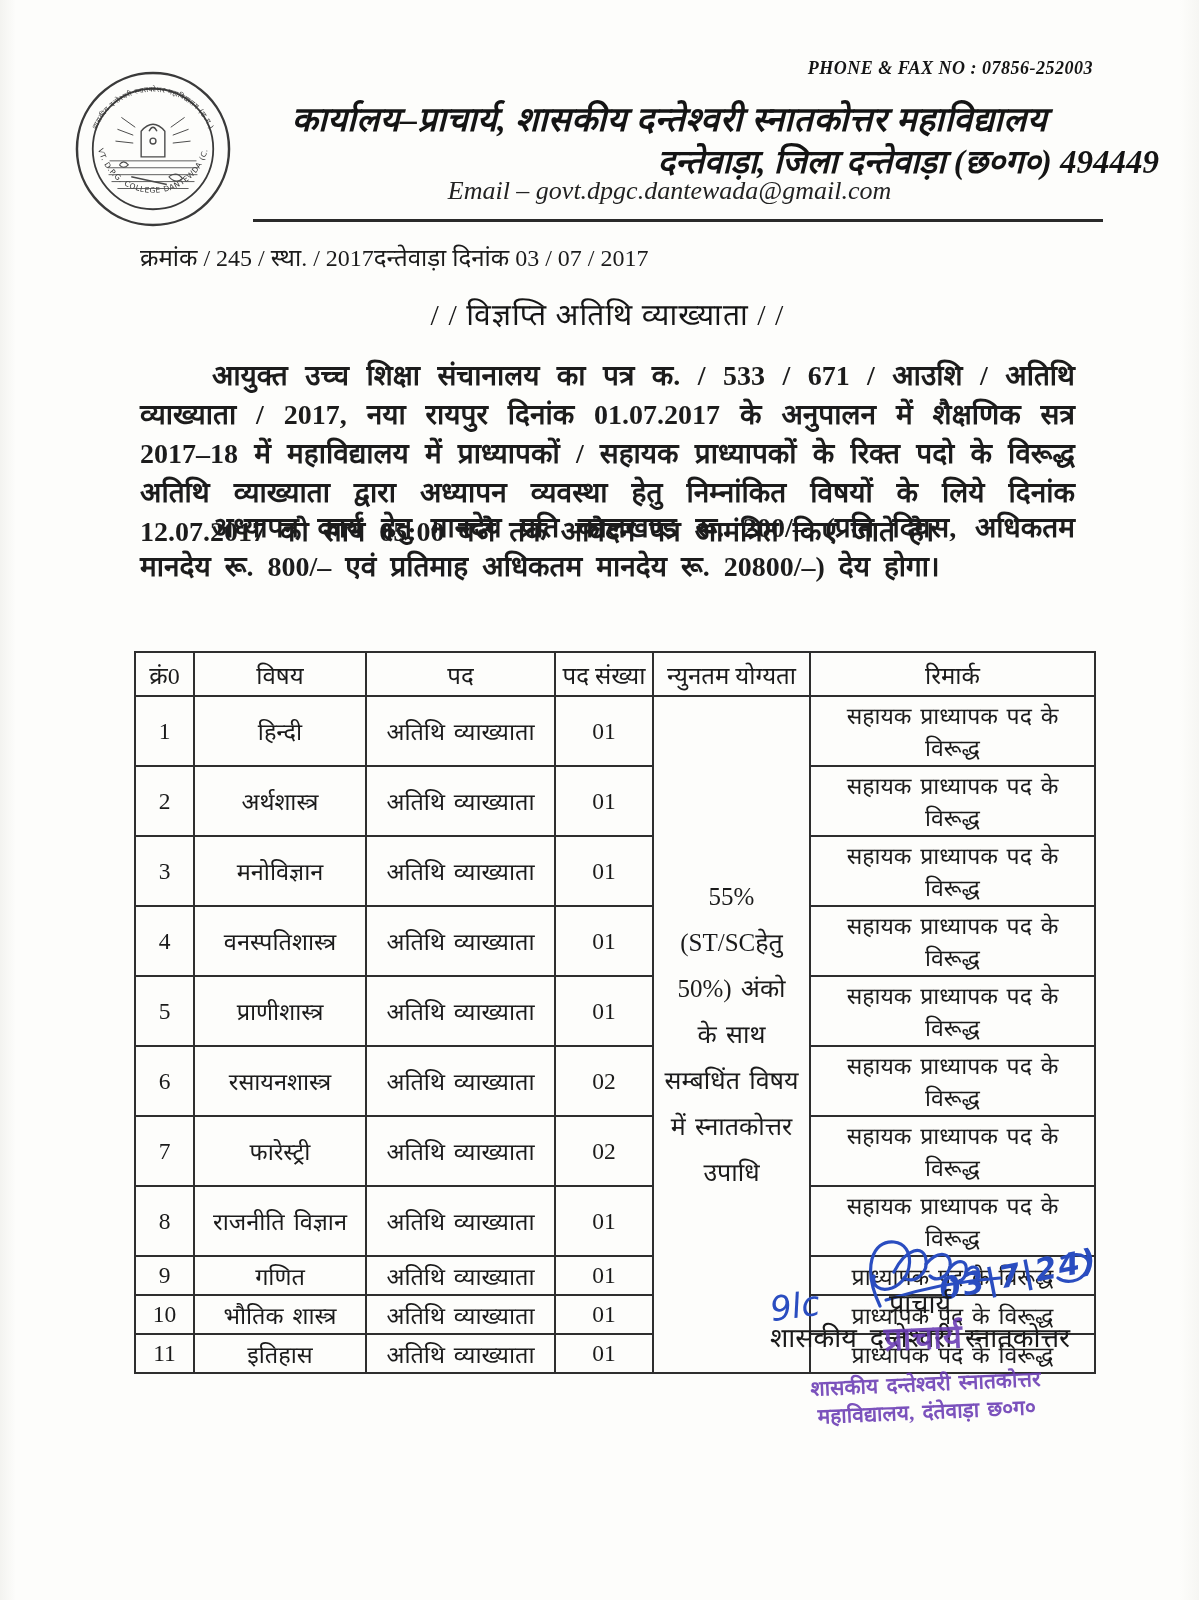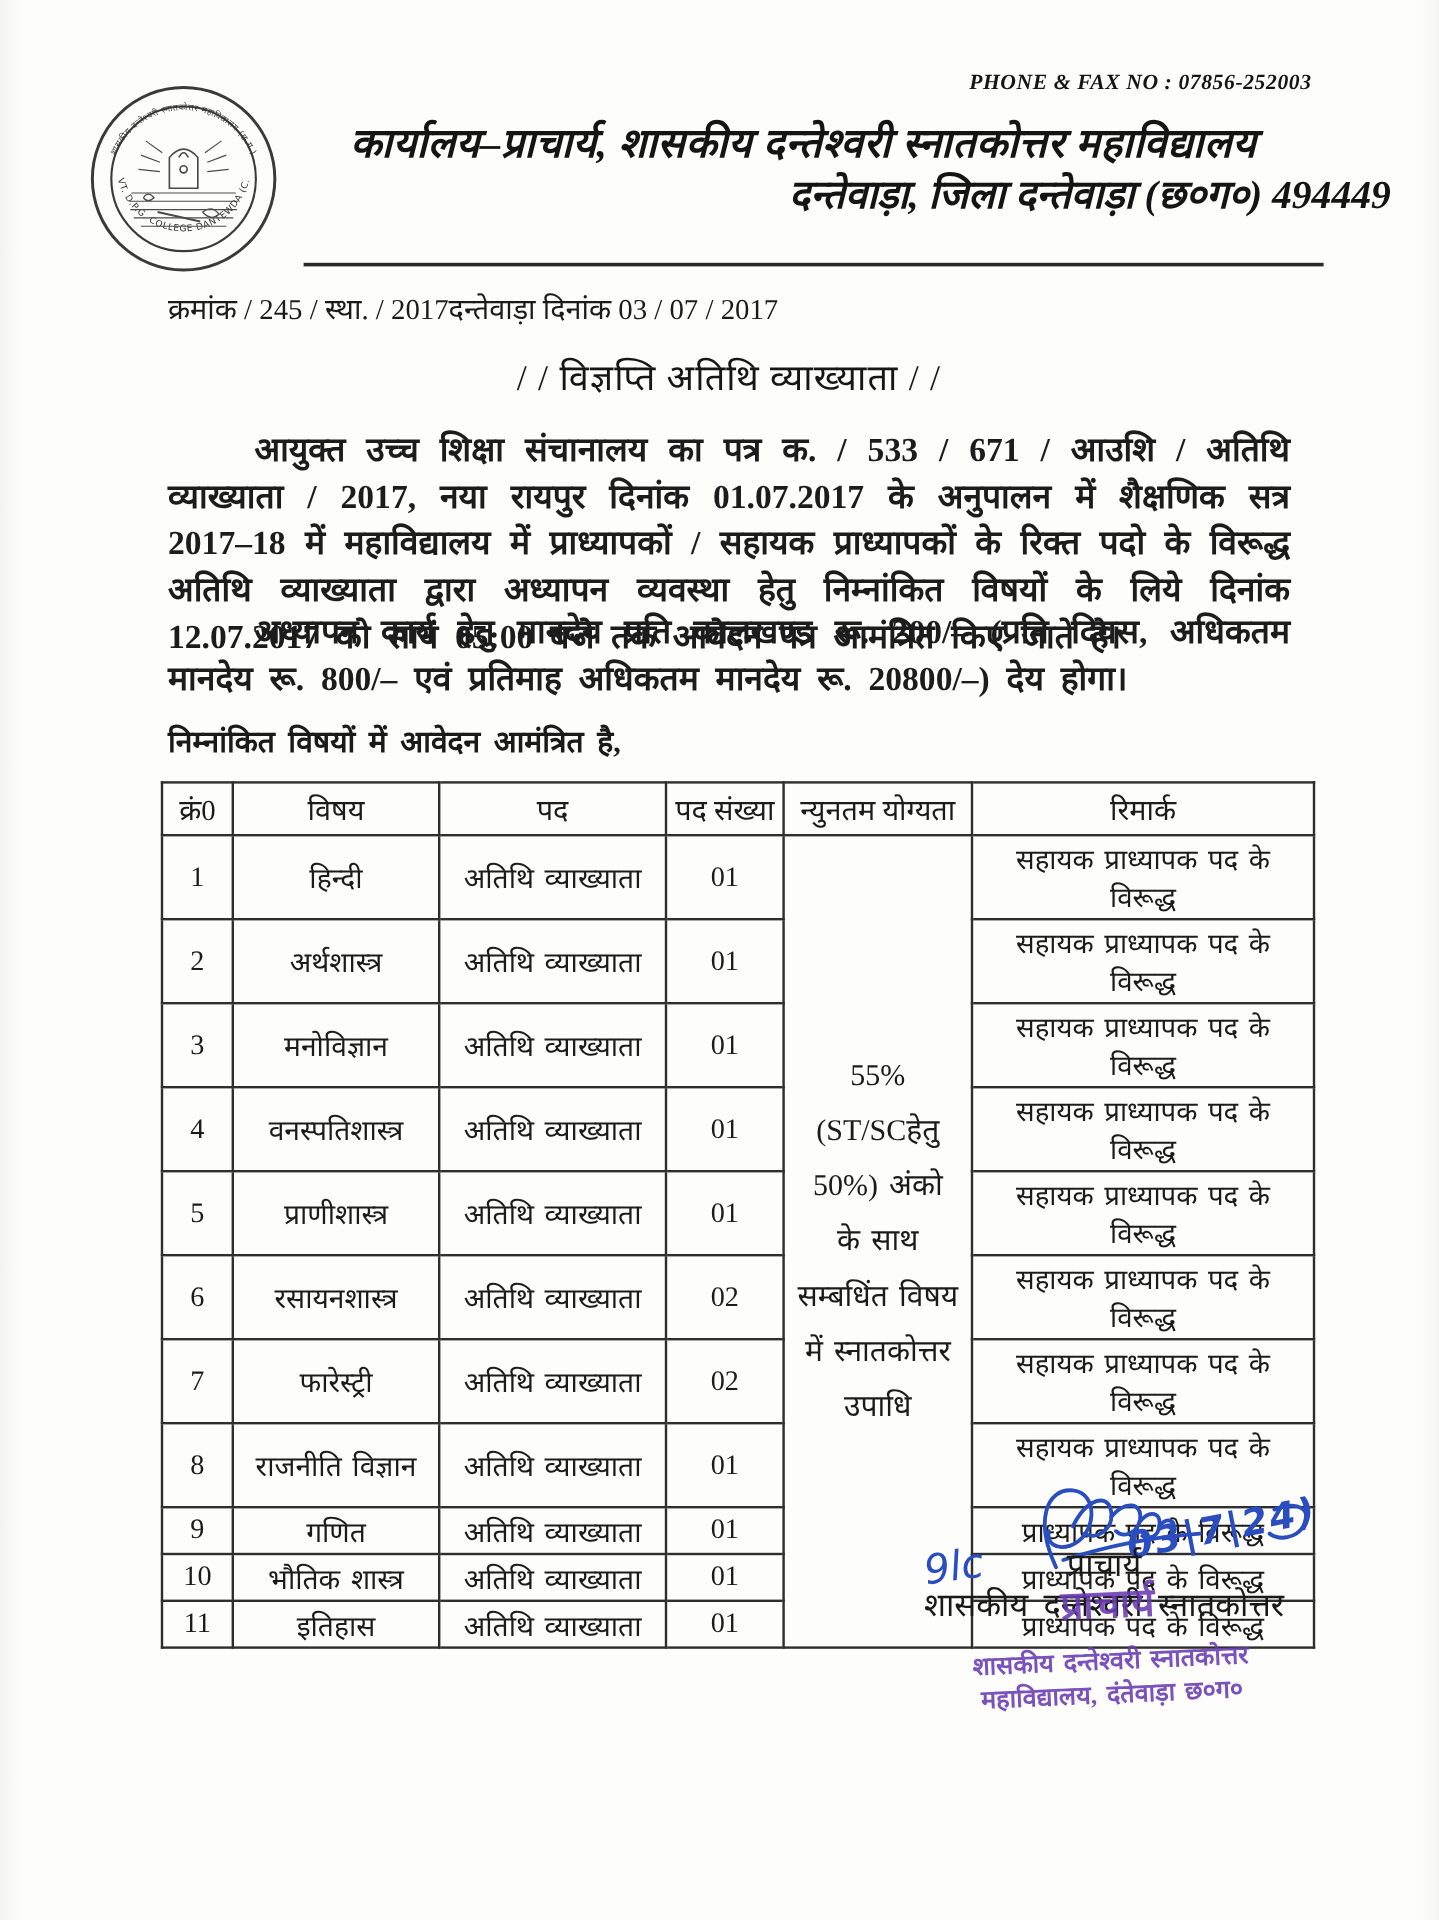--- a/index.html
+++ b/index.html
@@ -106,32 +106,32 @@
       </g>
       <path d="M 46,96 q 4,-6 9,0 q -5,5 -9,0" stroke-width="1.1"></path>
       <path d="M 96,108 q 8,-6 14,2 q -7,6 -14,-2" stroke-width="1.1"></path>
       <path d="M 58,108 L 94,116" stroke-width="1.6"></path>
     </g>
   </svg>
 
   <div class="abs phone">PHONE &amp; FAX NO : 07856-252003</div>
   <div class="abs org1">कार्यालय–प्राचार्य, शासकीय दन्तेश्वरी स्नातकोत्तर महाविद्यालय</div>
   <div class="abs org2">दन्तेवाड़ा, जिला दन्तेवाड़ा (छ०ग०) 494449</div>
+  <div class="abs email">Email – govt.dpgc.dantewada@gmail.com</div>
   <div class="abs head-rule"></div>
 
   <div class="abs ref-row">
     <span>क्रमांक / 245 / स्था. / 2017</span>
     <span>दन्तेवाड़ा दिनांक 03 / 07 / 2017</span>
   </div>
 
   <div class="abs doc-title">/ / विज्ञप्ति अतिथि व्याख्याता / /</div>
 
   <p class="abs para p1">आयुक्त उच्च शिक्षा संचानालय का पत्र क. / 533 / 671 / आउशि / अतिथि व्याख्याता / 2017, नया रायपुर दिनांक 01.07.2017 के अनुपालन में शैक्षणिक सत्र 2017–18 में महाविद्यालय में प्राध्यापकों / सहायक प्राध्यापकों के रिक्त पदो के विरूद्ध अतिथि व्याख्याता द्वारा अध्यापन व्यवस्था हेतु निम्नांकित विषयों के लिये दिनांक 12.07.2017 को सायं 05:00 बजे तक आवेदन पत्र आमंत्रित किए जाते है।</p>
   <p class="abs para p2">अध्यापन कार्य हेतु मानदेय प्रति कालखण्ड रू. 200/– (प्रति दिवस, अधिकतम मानदेय रू. 800/– एवं प्रतिमाह अधिकतम मानदेय रू. 20800/–) देय होगा।</p>
-  <div class="abs intro">निम्नांकित विषयों में आवेदन आमंत्रित है,</div>
 
   <table class="abs subjects">
     <colgroup>
       <col style="width:59px">
         <col style="width:172px">
         <col style="width:189px">
       <col style="width:98px">
         <col style="width:157px">
         <col style="width:285px">
     </colgroup>

